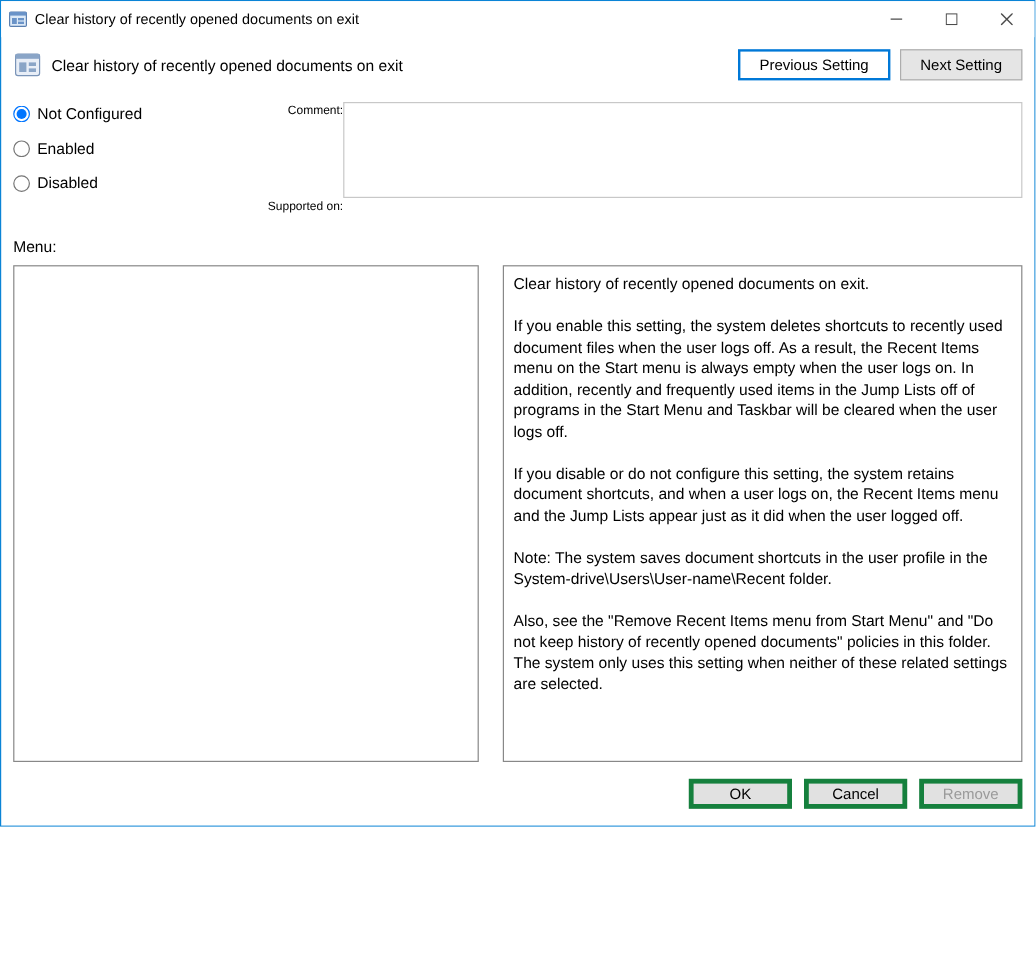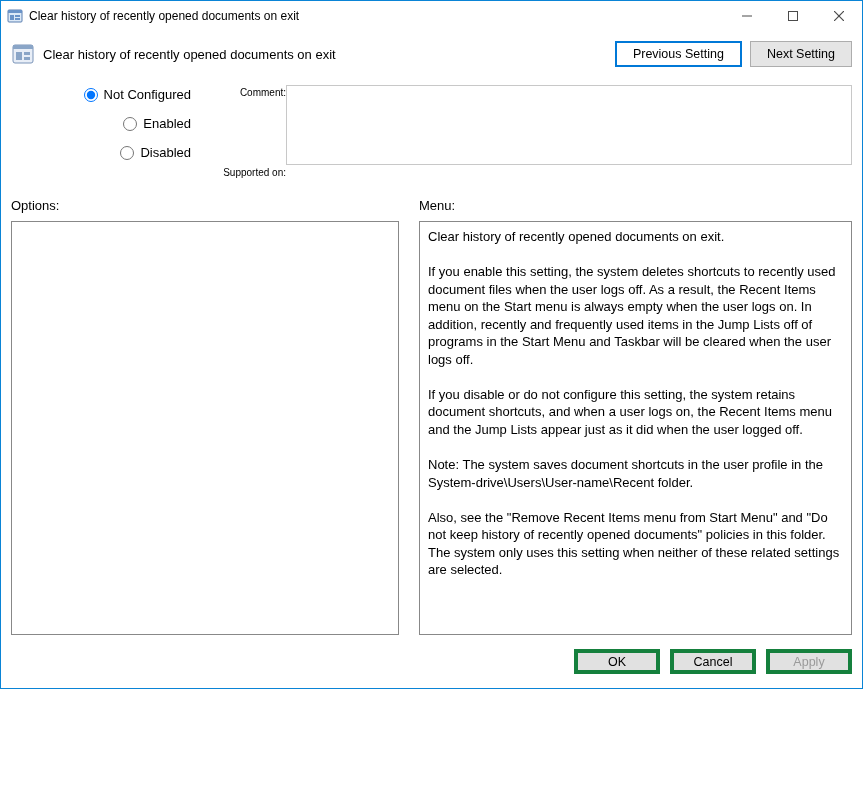--- a/index.html
+++ b/index.html
@@ -88,21 +88,20 @@
     display:grid;
     grid-template-columns: 180px 95px 1fr;
     column-gap:0;
     align-items:start;
   }
   .radio-col {
     display:flex;
     flex-direction:column;
     gap:14px;
     padding-top:2px;
-    align-items:flex-end;
   }
   .radio-item {
     display:flex;
     align-items:center;
     gap:6px;
     font-size:13px;
   }
   .radio-item input { margin:0; width:14px; height:14px; }
 
   .field-label {
@@ -284,21 +283,20 @@
       <div class="field-label">Comment:</div>
       <textarea class="comment-box" style=""></textarea>
     </div>
 
     <div class="supported-row">
       <div></div>
       <div class="field-label">Supported on:</div>
     </div>
 
     <div class="labels-row">
-      <div class="opt-label">Options:</div>
       <div class="help-label">Menu:</div>
     </div>
 
     <div class="panels-row">
       <div class="options-panel"></div>
       <div class="help-wrap">
         <div class="help-panel">Clear history of recently opened documents on exit.
 
 If you enable this setting, the system deletes shortcuts to recently used document files when the user logs off. As a result, the Recent Items menu on the Start menu is always empty when the user logs on. In addition, recently and frequently used items in the Jump Lists off of programs in the Start Menu and Taskbar will be cleared when the user logs off.
 
@@ -306,17 +304,17 @@
 
 Note: The system saves document shortcuts in the user profile in the System-drive\Users\User-name\Recent folder.
 
 Also, see the "Remove Recent Items menu from Start Menu" and "Do not keep history of recently opened documents" policies in this folder. The system only uses this setting when neither of these related settings are selected.</div>
       </div>
     </div>
 
     <div class="footer">
       <button class="footer-btn">OK</button>
       <button class="footer-btn">Cancel</button>
-      <button class="footer-btn" disabled="">Apply</button>
+      <button class="footer-btn" disabled="">Remove</button>
     </div>
 
   </div>
 </div>
 
 </body></html>

